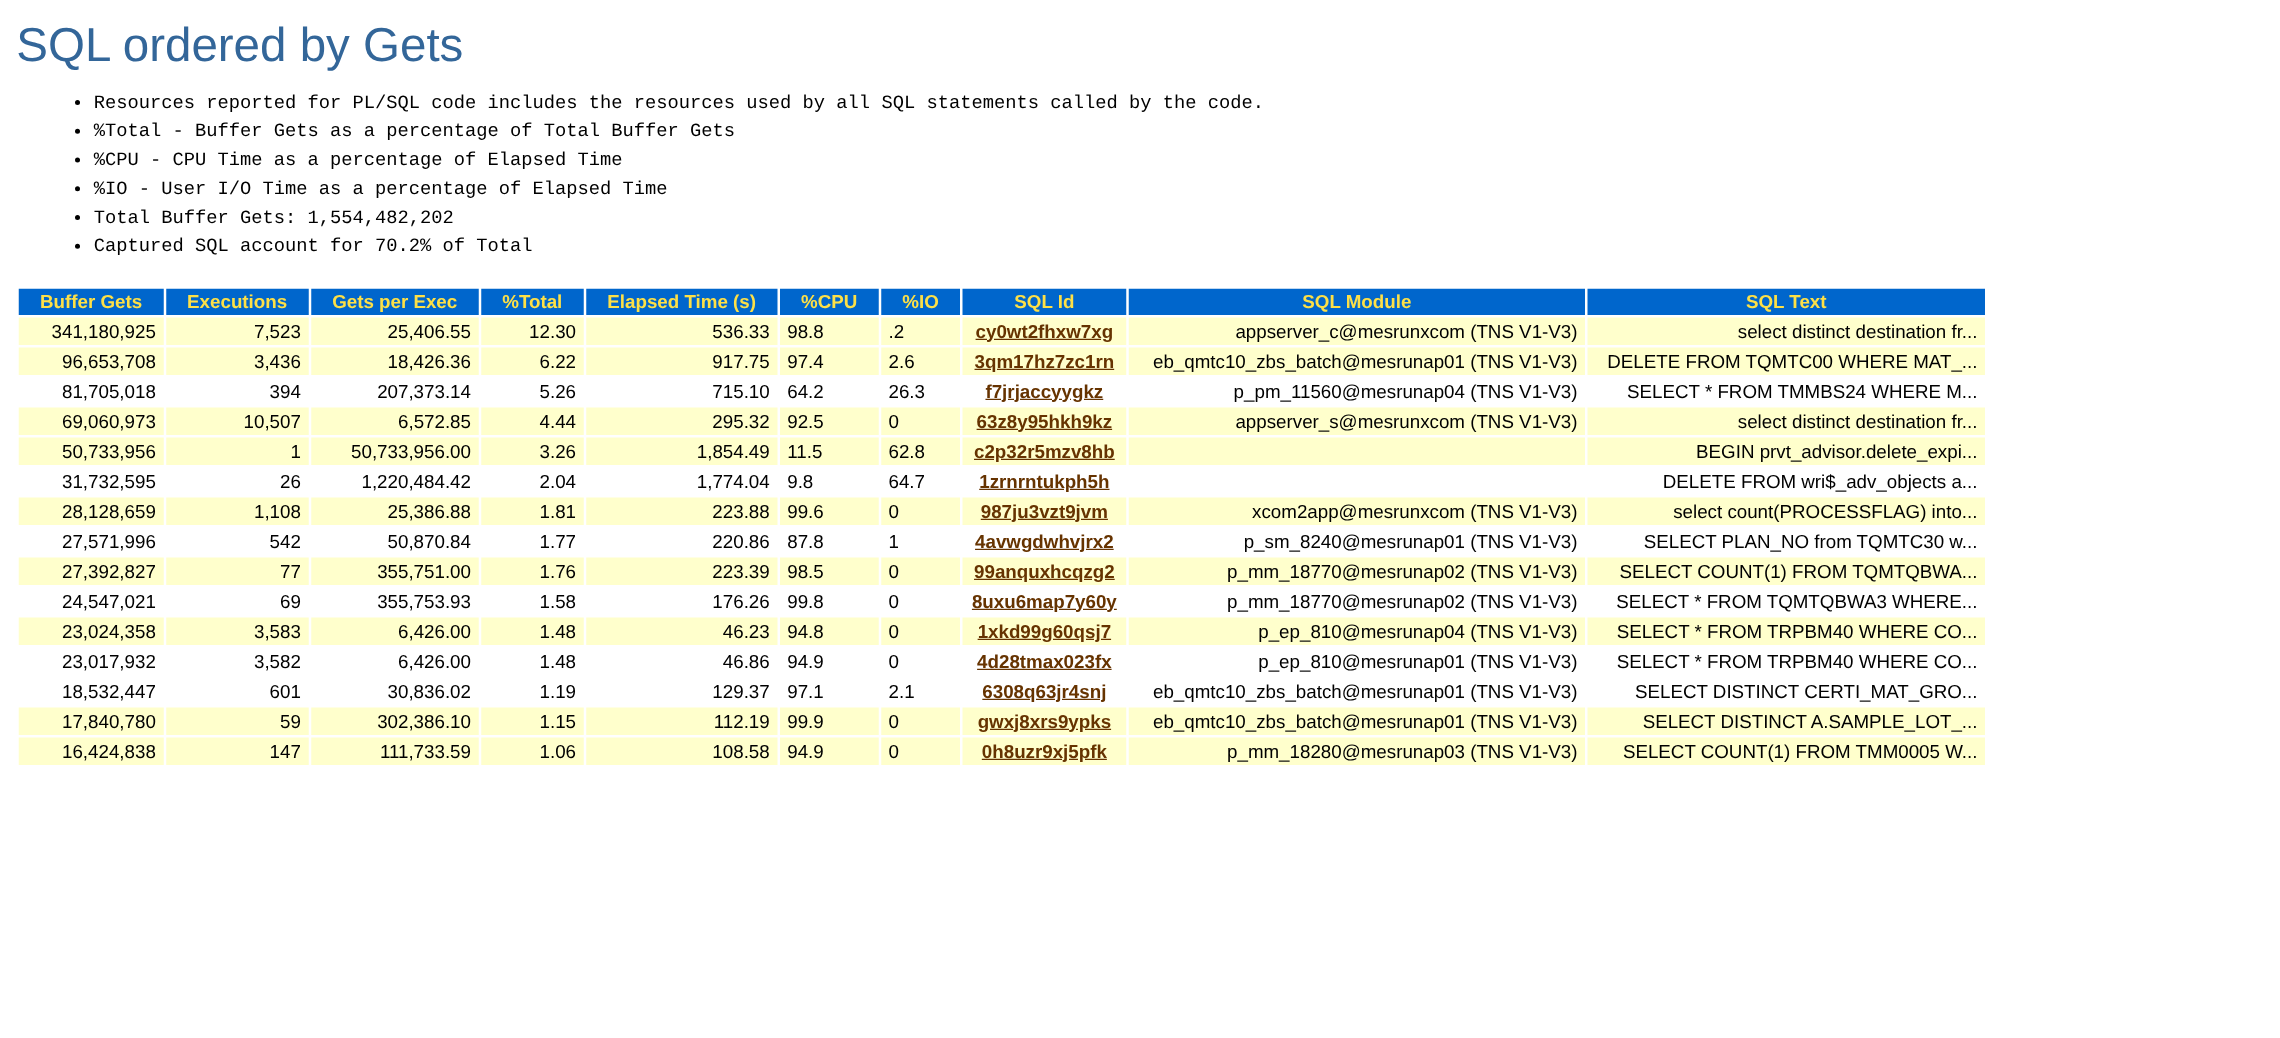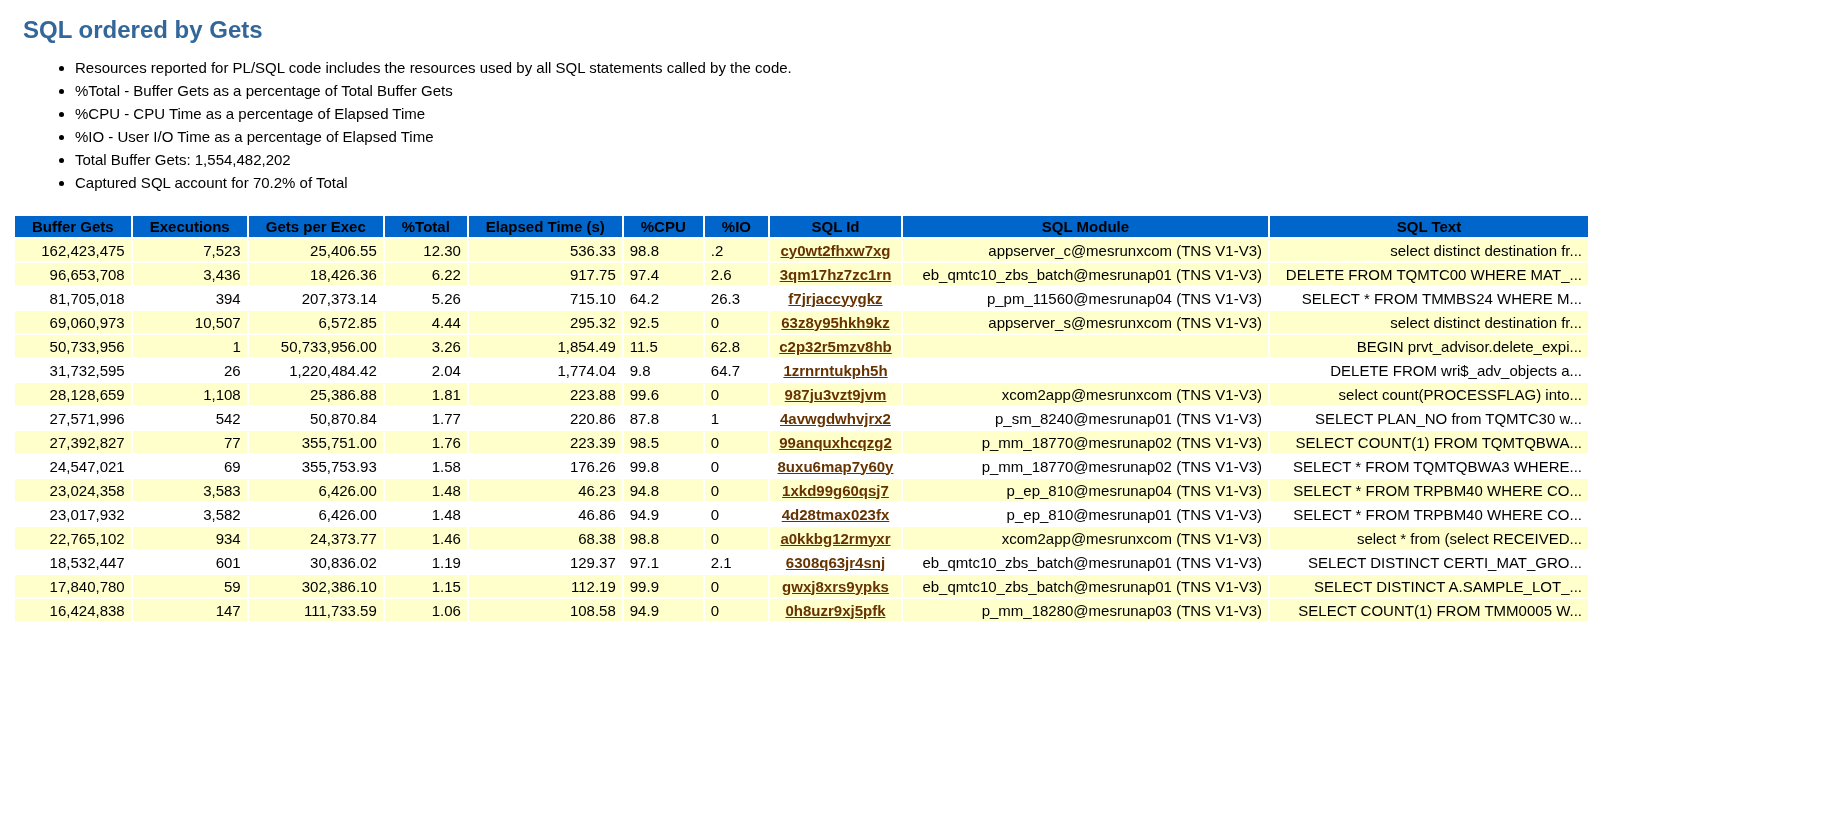--- a/index.html
+++ b/index.html
@@ -13,42 +13,43 @@
   *{box-sizing:border-box;}
   html,body{margin:0;padding:0;background:#FFFFFF;}
   body{
     font-family:"Liberation Sans","DejaVu Sans",sans-serif;
     color:var(--text-color);
     width:1824px;height:830px;overflow:hidden;
   }
   .page{padding:8px 0 0 13px;}
   h2.page-title{
     color:var(--title-color);
-    font-size:24px;
-    font-weight:bold;
-    margin:8px 0 14px 10px;
+    font-size:38px;
+    font-weight:normal;
+    margin:8px 0 14px 0;
   }
   ul.notes{
     margin:0 0 22px 0;
     padding-left:62px;
     font-size:15px;
   }
   ul.notes li{
     margin:4px 0;
     line-height:19px;
+    font-family:Liberation Mono, monospace;
   }
   table.awr{
     border-collapse:separate;
     border-spacing:2px;
     table-layout:fixed;
     font-size:15px;
   }
   table.awr th{
     background:var(--header-bg);
-    color:#000000;
+    color:#fde047;
     font-weight:bold;
     text-align:center;
     padding:2px 17px;
     white-space:nowrap;
     overflow:hidden;
     font-size:15px;
   }
   table.awr td{
     padding:2px 6px;
     white-space:nowrap;
@@ -106,21 +107,21 @@
           <th>Elapsed Time (s)</th>
           <th>%CPU</th>
           <th>%IO</th>
           <th>SQL Id</th>
           <th>SQL Module</th>
           <th>SQL Text</th>
         </tr>
     </thead>
     <tbody id="table-body">
         <tr class="row-odd">
-          <td class="num">162,423,475</td>
+          <td class="num">341,180,925</td>
           <td class="num">7,523</td>
           <td class="num">25,406.55</td>
           <td class="num">12.30</td>
           <td class="num">536.33</td>
           <td class="pct">98.8</td>
           <td class="pct">.2</td>
           <td class="sqlid"><a href="#">cy0wt2fhxw7xg</a></td>
           <td class="mod">appserver_c@mesrunxcom (TNS V1-V3)</td>
           <td class="txt">select distinct destination fr...</td>
         </tr>
@@ -249,32 +250,20 @@
           <td class="num">3,582</td>
           <td class="num">6,426.00</td>
           <td class="num">1.48</td>
           <td class="num">46.86</td>
           <td class="pct">94.9</td>
           <td class="pct">0</td>
           <td class="sqlid"><a href="#">4d28tmax023fx</a></td>
           <td class="mod">p_ep_810@mesrunap01 (TNS V1-V3)</td>
           <td class="txt">SELECT * FROM TRPBM40 WHERE CO...</td>
         </tr>
-        <tr class="row-odd">
-          <td class="num">22,765,102</td>
-          <td class="num">934</td>
-          <td class="num">24,373.77</td>
-          <td class="num">1.46</td>
-          <td class="num">68.38</td>
-          <td class="pct">98.8</td>
-          <td class="pct">0</td>
-          <td class="sqlid"><a href="#">a0kkbg12rmyxr</a></td>
-          <td class="mod">xcom2app@mesrunxcom (TNS V1-V3)</td>
-          <td class="txt">select * from (select RECEIVED...</td>
-        </tr>
         <tr class="row-even">
           <td class="num">18,532,447</td>
           <td class="num">601</td>
           <td class="num">30,836.02</td>
           <td class="num">1.19</td>
           <td class="num">129.37</td>
           <td class="pct">97.1</td>
           <td class="pct">2.1</td>
           <td class="sqlid"><a href="#">6308q63jr4snj</a></td>
           <td class="mod">eb_qmtc10_zbs_batch@mesrunap01 (TNS V1-V3)</td>

